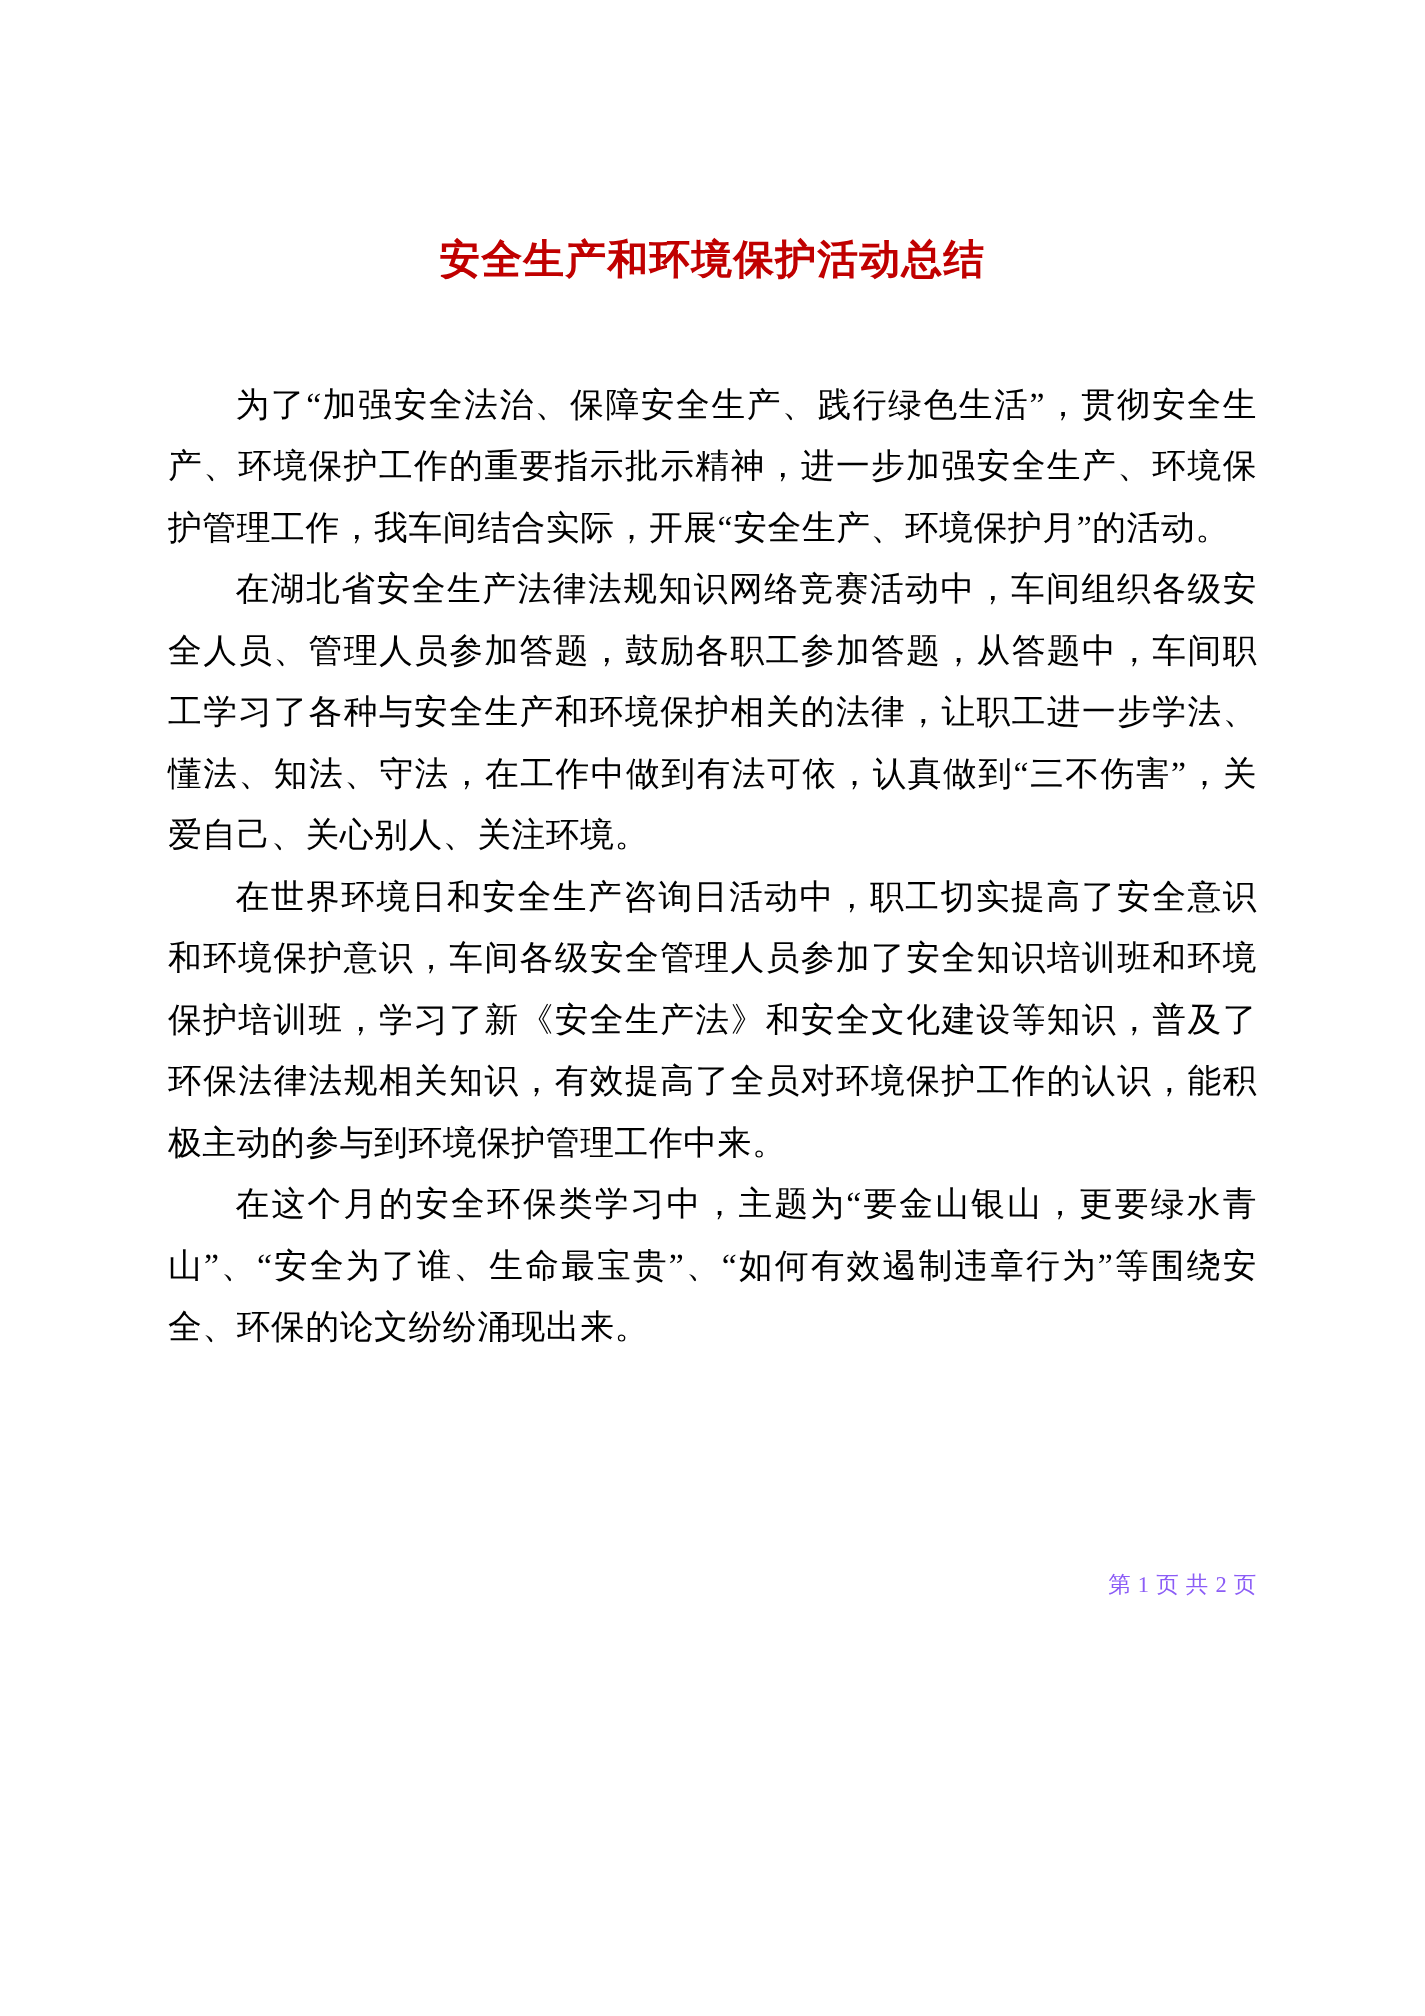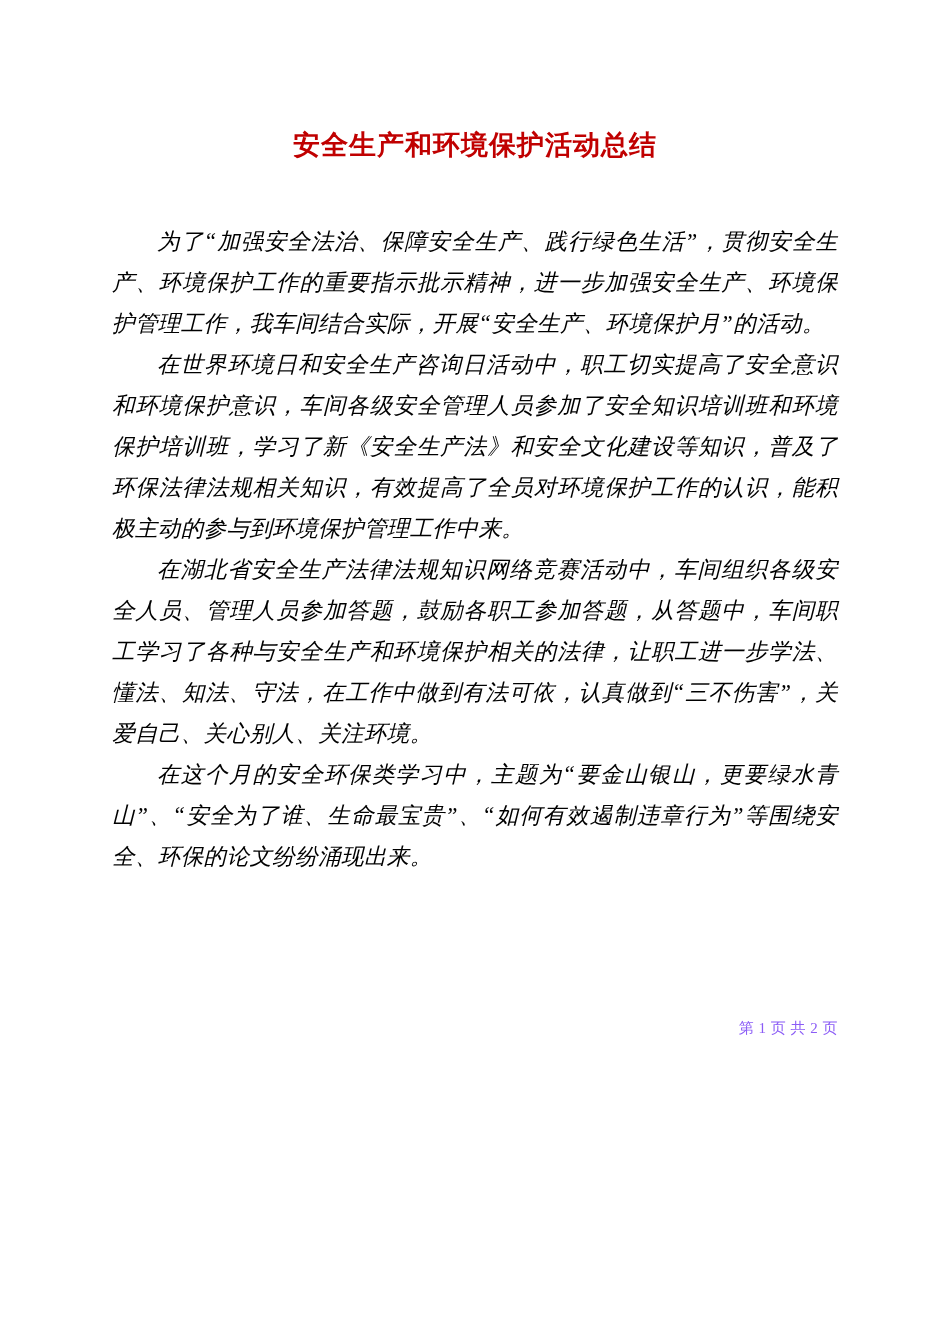--- a/index.html
+++ b/index.html
@@ -15,35 +15,35 @@
     position: relative;
     overflow: hidden;
   }
   .page {
     width: 950px;
     height: 1100px;
     box-sizing: border-box;
     padding: 0 112px;
     position: relative;
     background: #ffffff;
+    margin-top: 28px;
   }
   .doc-title {
     text-align: center;
     color: #c00000;
     font-weight: bold;
     font-size: 27px;
     letter-spacing: 1px;
     margin: 0;
     padding-top: 128px;
     line-height: 1.3;
     font-family: "Liberation Serif", "DejaVu Serif", serif;
   }
   .body-block {
     margin-top: 58px;
-    font-style: italic;
   }
   p.para {
     margin: 0;
     font-size: 22.5px;
     line-height: 41px;
     text-align: justify;
     text-justify: inter-ideograph;
     text-indent: 2em;
     letter-spacing: 0.4px;
     word-break: break-all;
@@ -60,20 +60,20 @@
 </style>
 </head>
 <body>
 
 <div class="page">
 
   <h1 class="doc-title">安全生产和环境保护活动总结</h1>
 
   <div class="body-block">
     <p class="para">为了“加强安全法治、保障安全生产、践行绿色生活”，贯彻安全生产、环境保护工作的重要指示批示精神，进一步加强安全生产、环境保护管理工作，我车间结合实际，开展“安全生产、环境保护月”的活动。</p>
+    <p class="para">在湖北省安全生产法律法规知识网络竞赛活动中，车间组织各级安全人员、管理人员参加答题，鼓励各职工参加答题，从答题中，车间职工学习了各种与安全生产和环境保护相关的法律，让职工进一步学法、懂法、知法、守法，在工作中做到有法可依，认真做到“三不伤害”，关爱自己、关心别人、关注环境。</p>
     <p class="para">在世界环境日和安全生产咨询日活动中，职工切实提高了安全意识和环境保护意识，车间各级安全管理人员参加了安全知识培训班和环境保护培训班，学习了新《安全生产法》和安全文化建设等知识，普及了环保法律法规相关知识，有效提高了全员对环境保护工作的认识，能积极主动的参与到环境保护管理工作中来。</p>
-    <p class="para">在湖北省安全生产法律法规知识网络竞赛活动中，车间组织各级安全人员、管理人员参加答题，鼓励各职工参加答题，从答题中，车间职工学习了各种与安全生产和环境保护相关的法律，让职工进一步学法、懂法、知法、守法，在工作中做到有法可依，认真做到“三不伤害”，关爱自己、关心别人、关注环境。</p>
     <p class="para">在这个月的安全环保类学习中，主题为“要金山银山，更要绿水青山”、“安全为了谁、生命最宝贵”、“如何有效遏制违章行为”等围绕安全、环保的论文纷纷涌现出来。</p>
   </div>
 
   <div class="footer">第 1 页 共 2 页</div>
 
 </div>
 
 </body></html>

